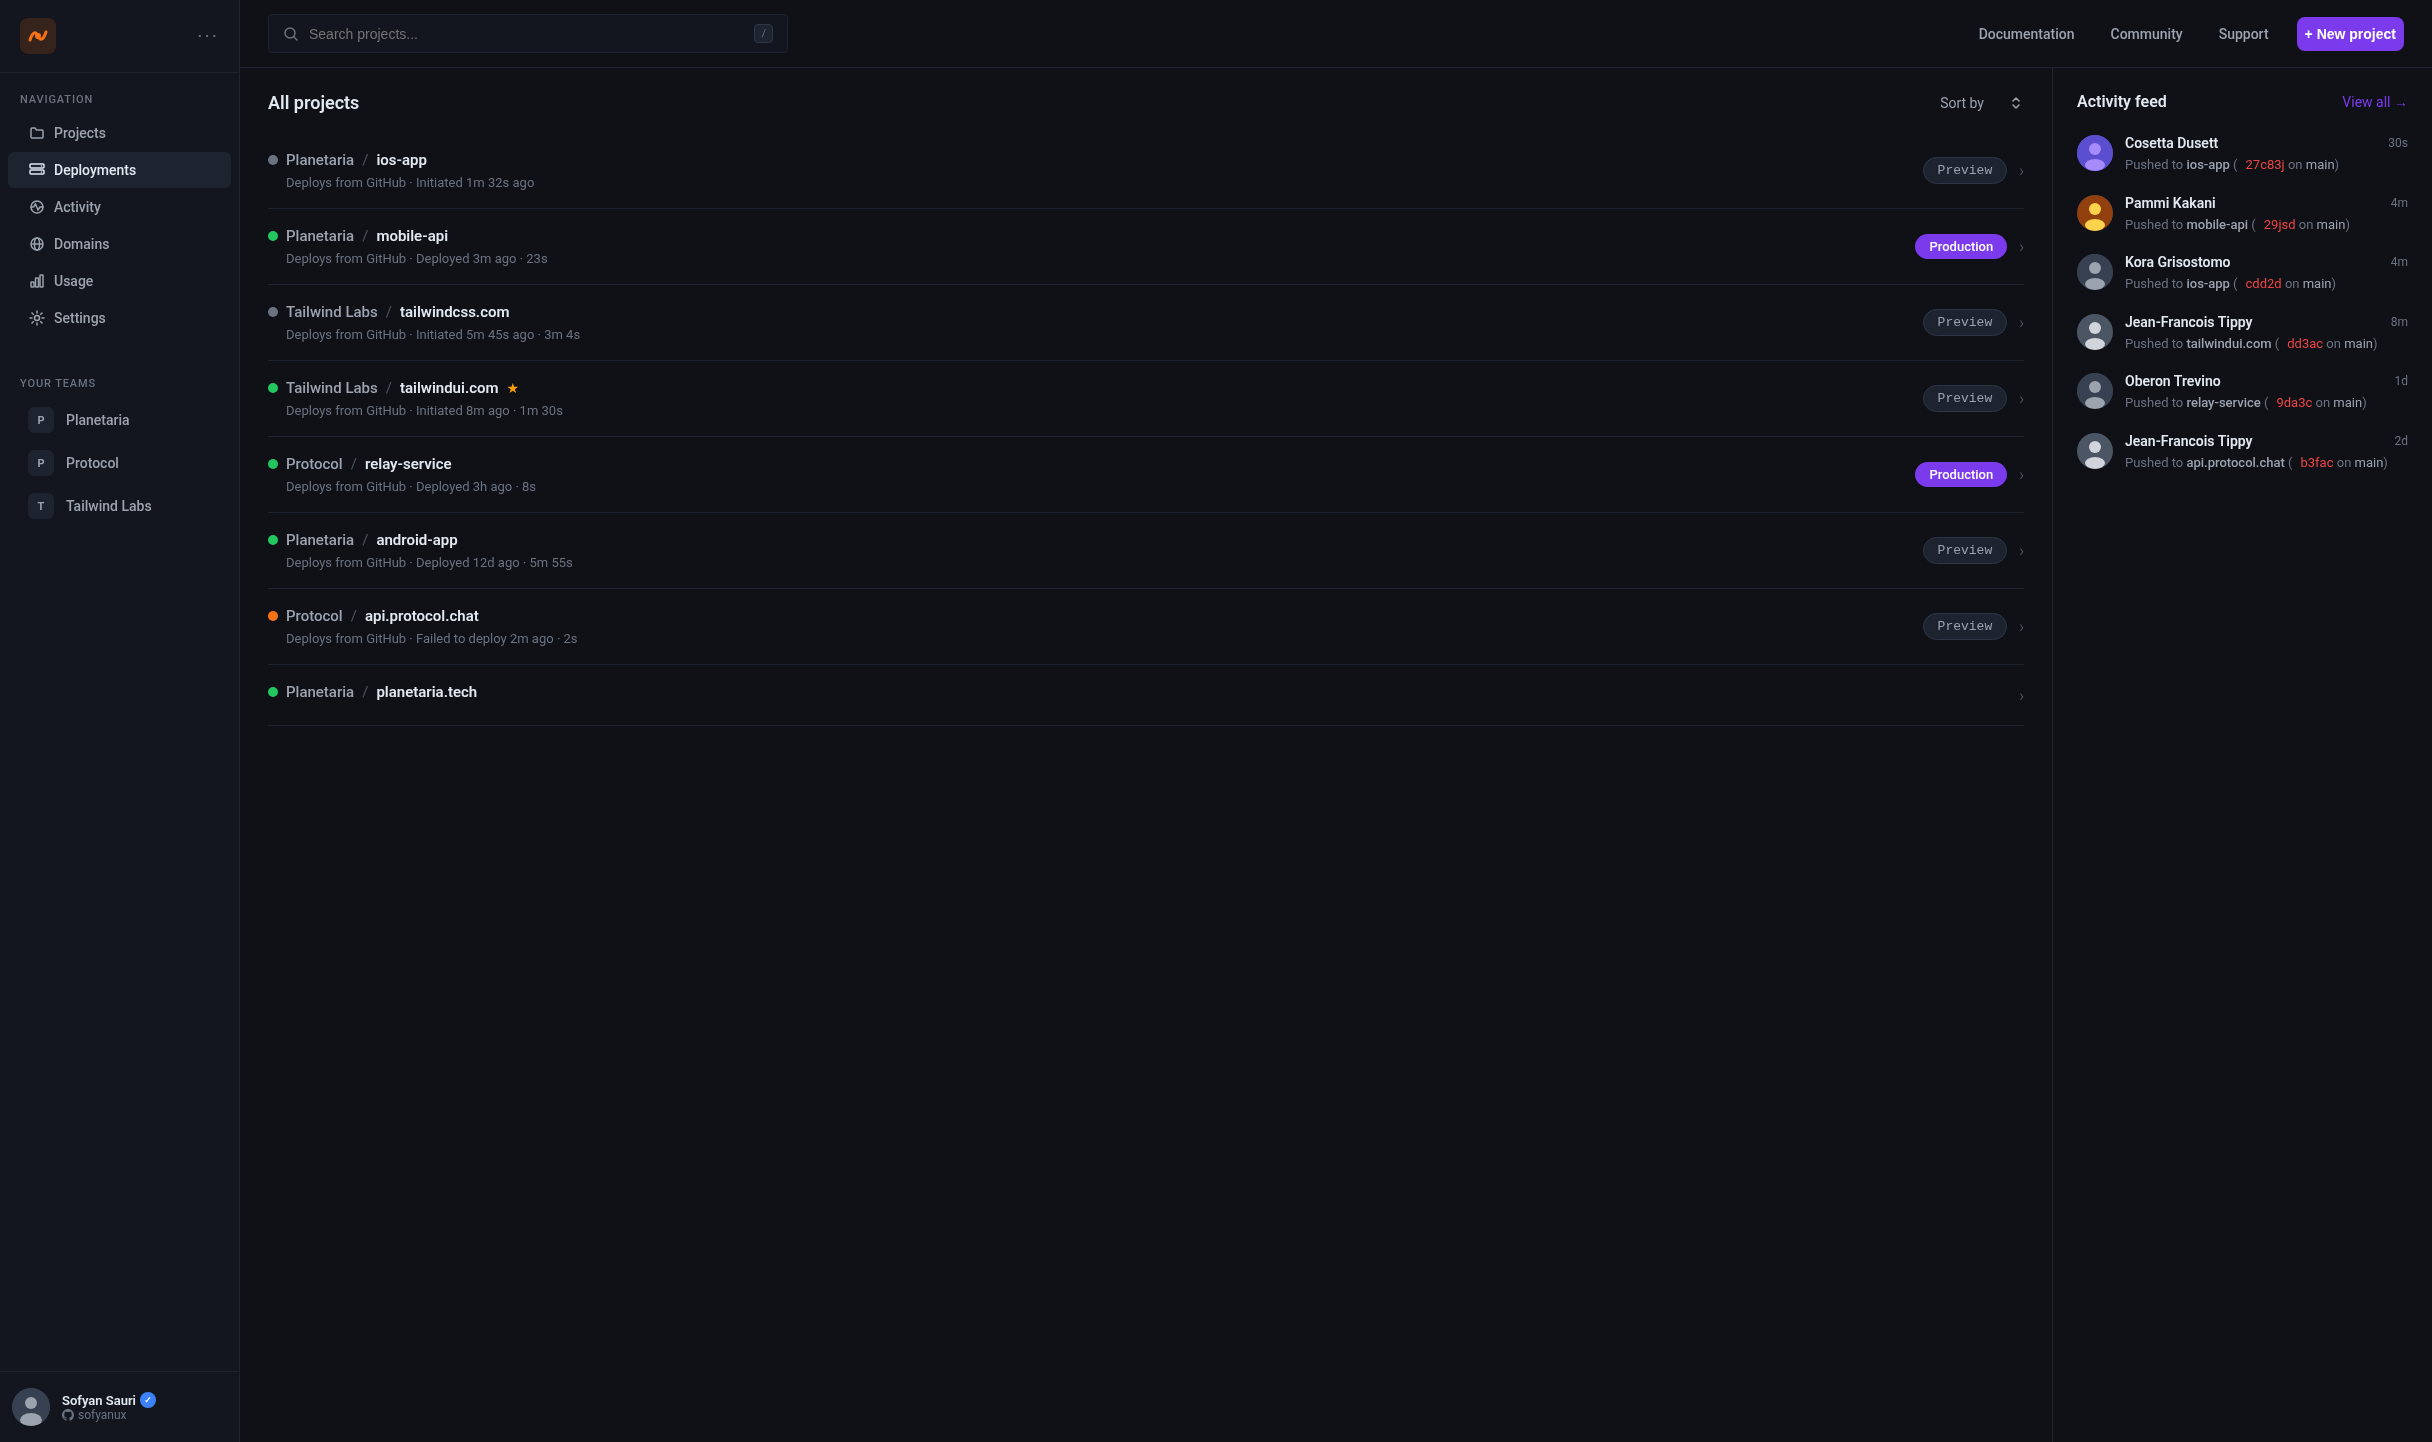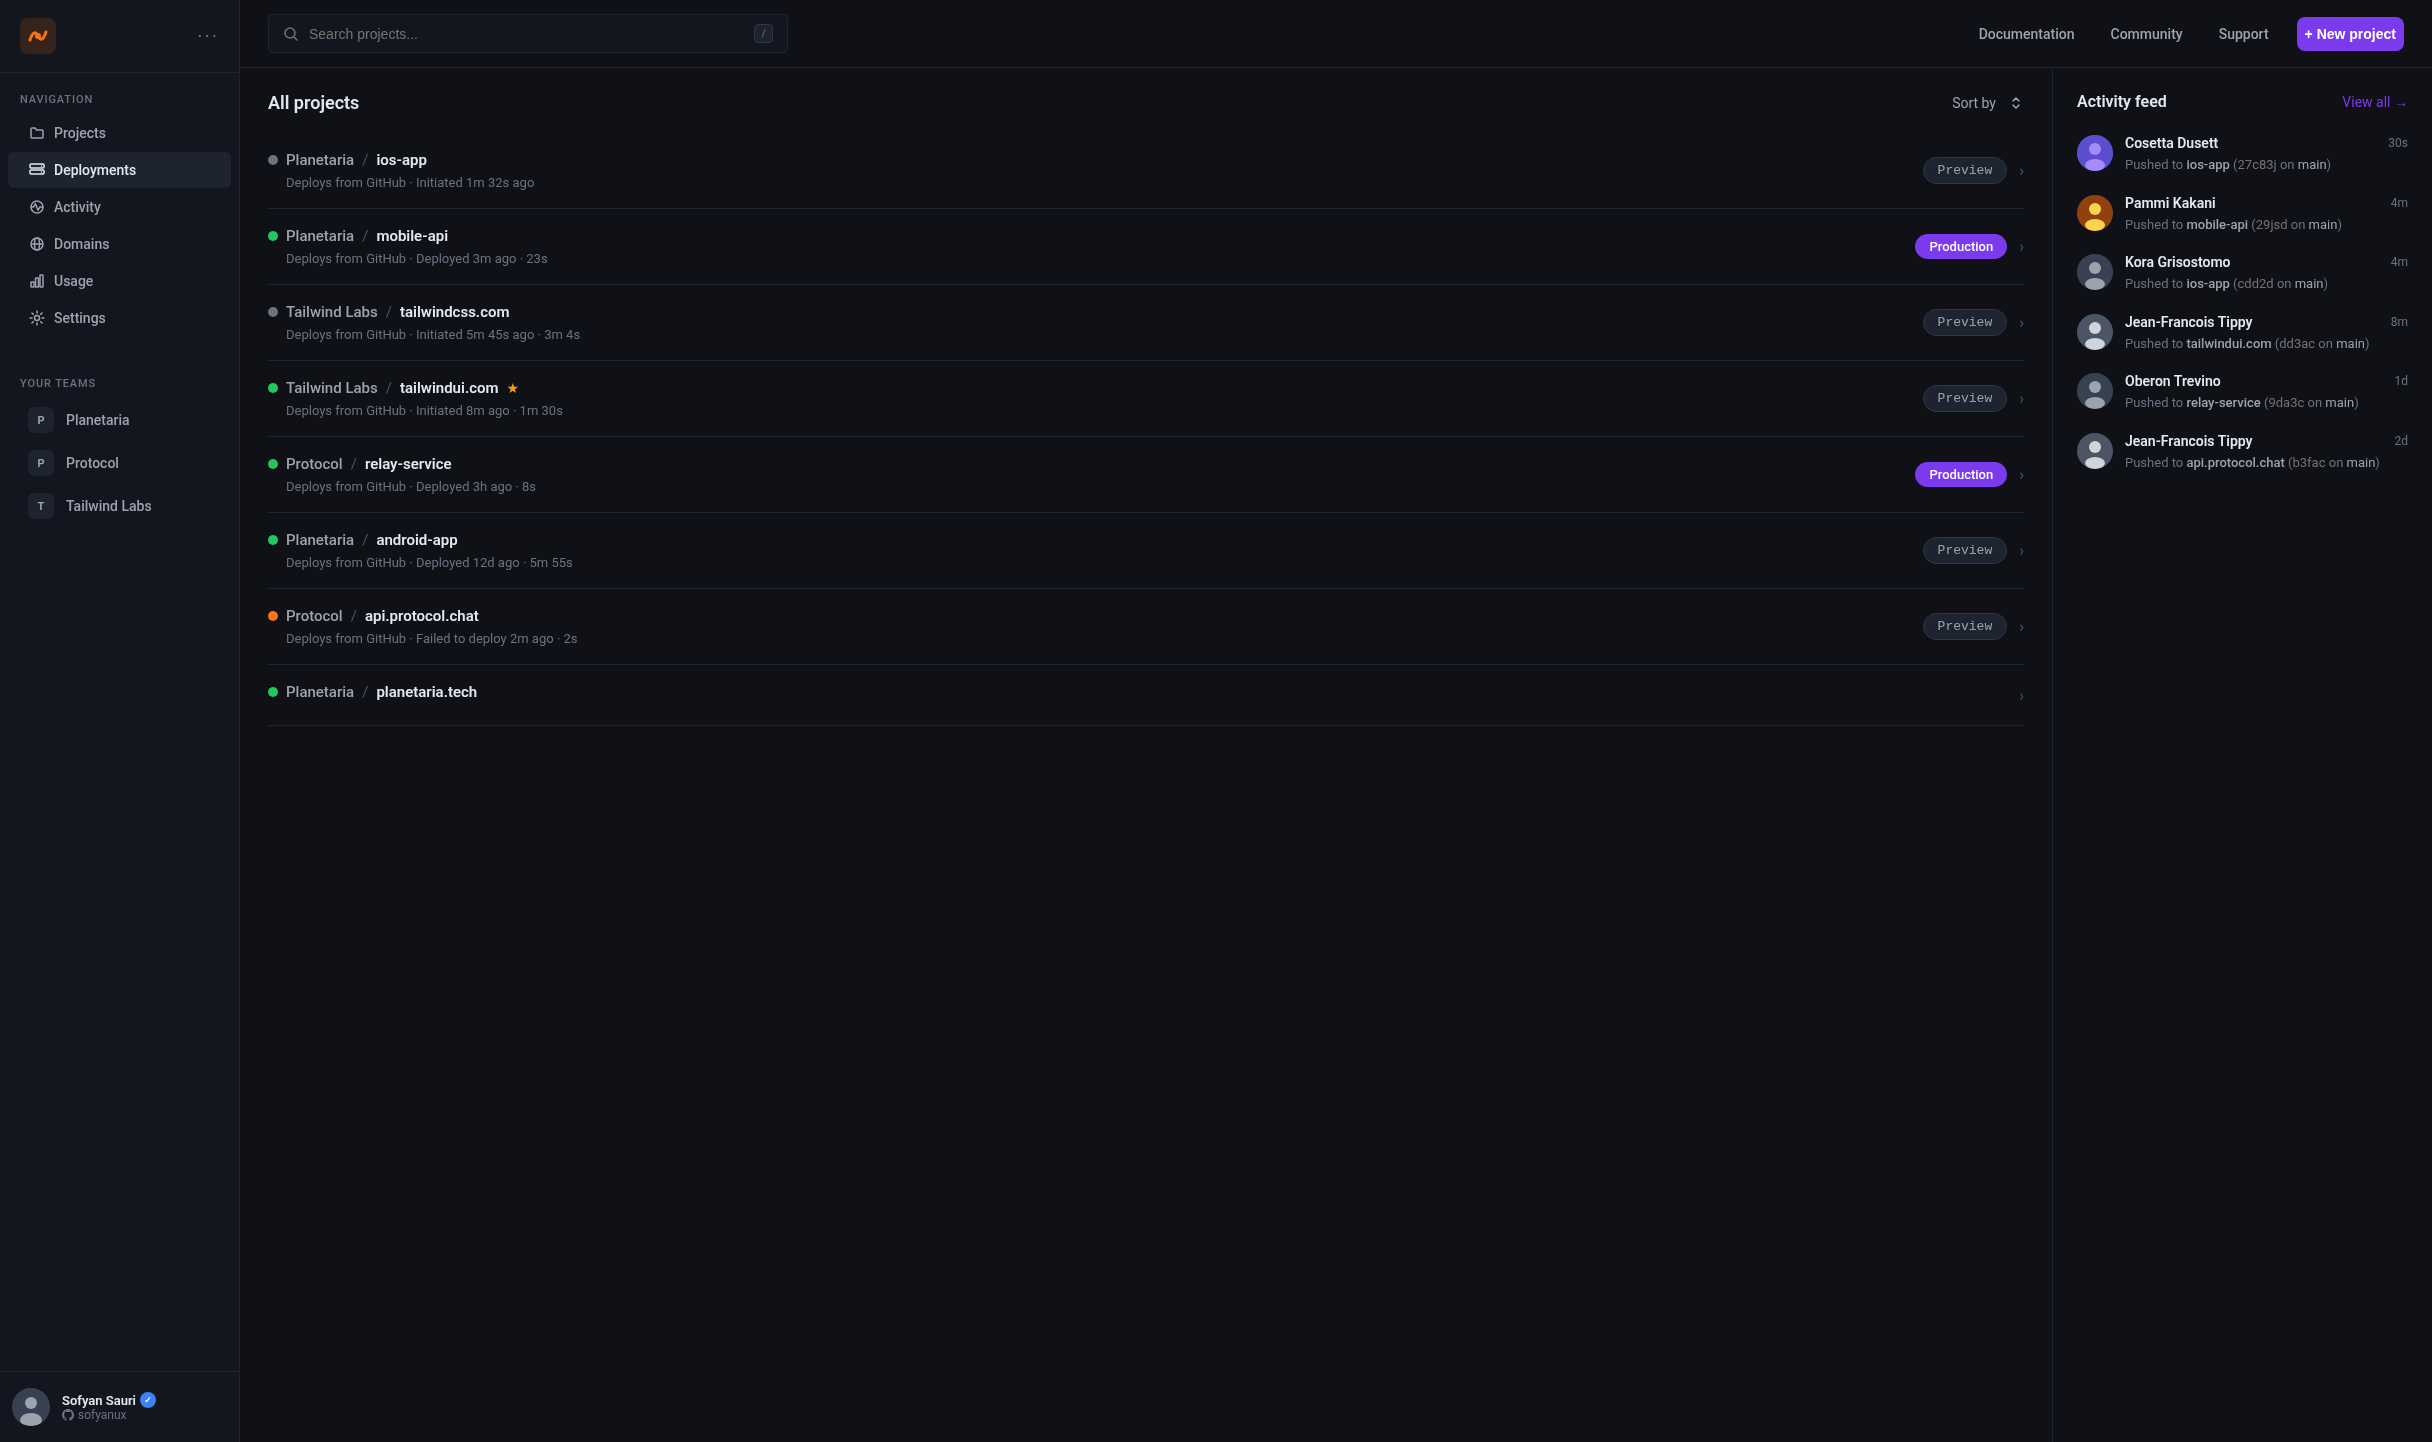--- a/index.html
+++ b/index.html
@@ -238,21 +238,21 @@
       margin-bottom: 20px;
     }
     .projects-title {
       font-size: 18px;
       font-weight: 600;
       color: #e2e8f0;
     }
     .sort-by {
       display: flex;
       align-items: center;
-      gap: 12px;
+      gap: 24px;
       color: #9ca3af;
       font-size: 14px;
       cursor: pointer;
     }
     .project-row {
       display: flex;
       align-items: center;
       padding: 18px 0;
       border-bottom: 1px solid #1e2330;
       cursor: pointer;
@@ -388,21 +388,22 @@
     .activity-desc {
       font-size: 13px;
       color: #6b7280;
       line-height: 1.5;
     }
     .activity-desc .highlight {
       color: #9ca3af;
       font-weight: 500;
     }
     .activity-desc .code {
-      color: #737373;
+      color: #ef4444;
+      margin-left: 8px;
     }
     .activity-desc .branch {
       color: #9ca3af;
     }
 
     
     ::-webkit-scrollbar { width: 6px; }
     ::-webkit-scrollbar-track { background: transparent; }
     ::-webkit-scrollbar-thumb { background: #2d3748; border-radius: 3px; }
   </style>

